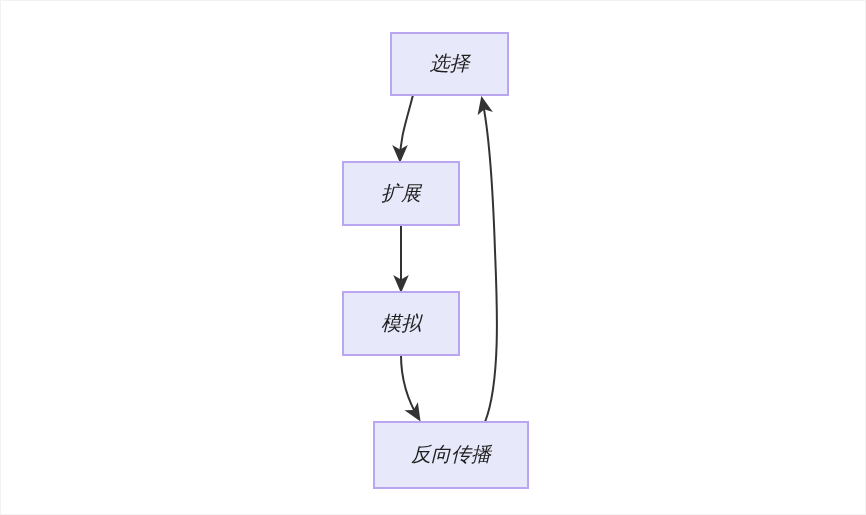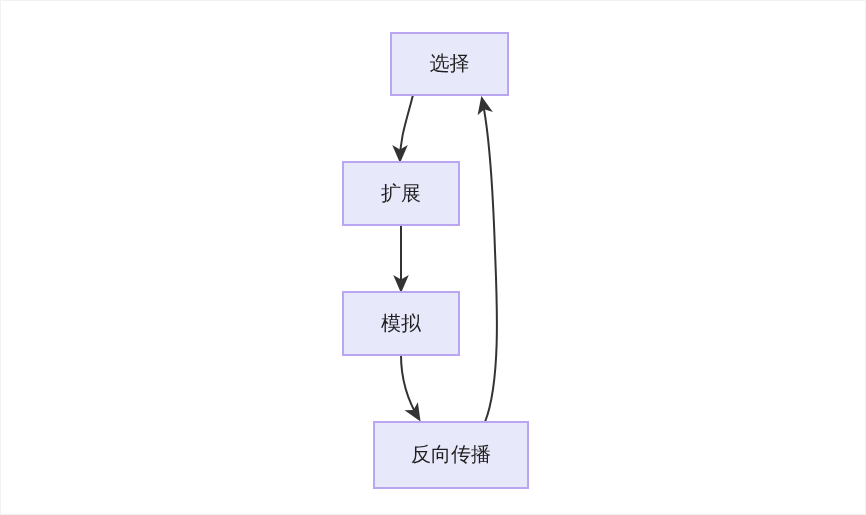--- a/index.html
+++ b/index.html
@@ -40,21 +40,21 @@
   }
   .edge-path {
     fill: none;
     stroke: #333333;
     stroke-width: 2;
   }
 </style>
 </head>
 <body>
 
-<div id="diagram-canvas" style="background: rgb(255, 255, 255);">
+<div id="diagram-canvas" style="background: rgb(255, 255, 255); font-style: italic;">
   <svg id="flowchart-svg" viewBox="0 0 866 515">
     <defs>
       <marker id="arrowhead" markerWidth="9" markerHeight="9" refX="7.5" refY="4.5" orient="auto" markerUnits="strokeWidth">
         <path d="M 0,0.6 L 9,4.5 L 0,8.4 L 2.2,4.5 z" fill="#333333"></path>
       </marker>
     </defs>
 
     <g>
       <path class="edge-path" marker-end="url(#arrowhead)" d="M 412,94 C 406,118 399,136 399,159" stroke="#333333"></path>
       <path class="edge-path" marker-end="url(#arrowhead)" d="M 400,224 L 400,289" stroke="#333333"></path>

